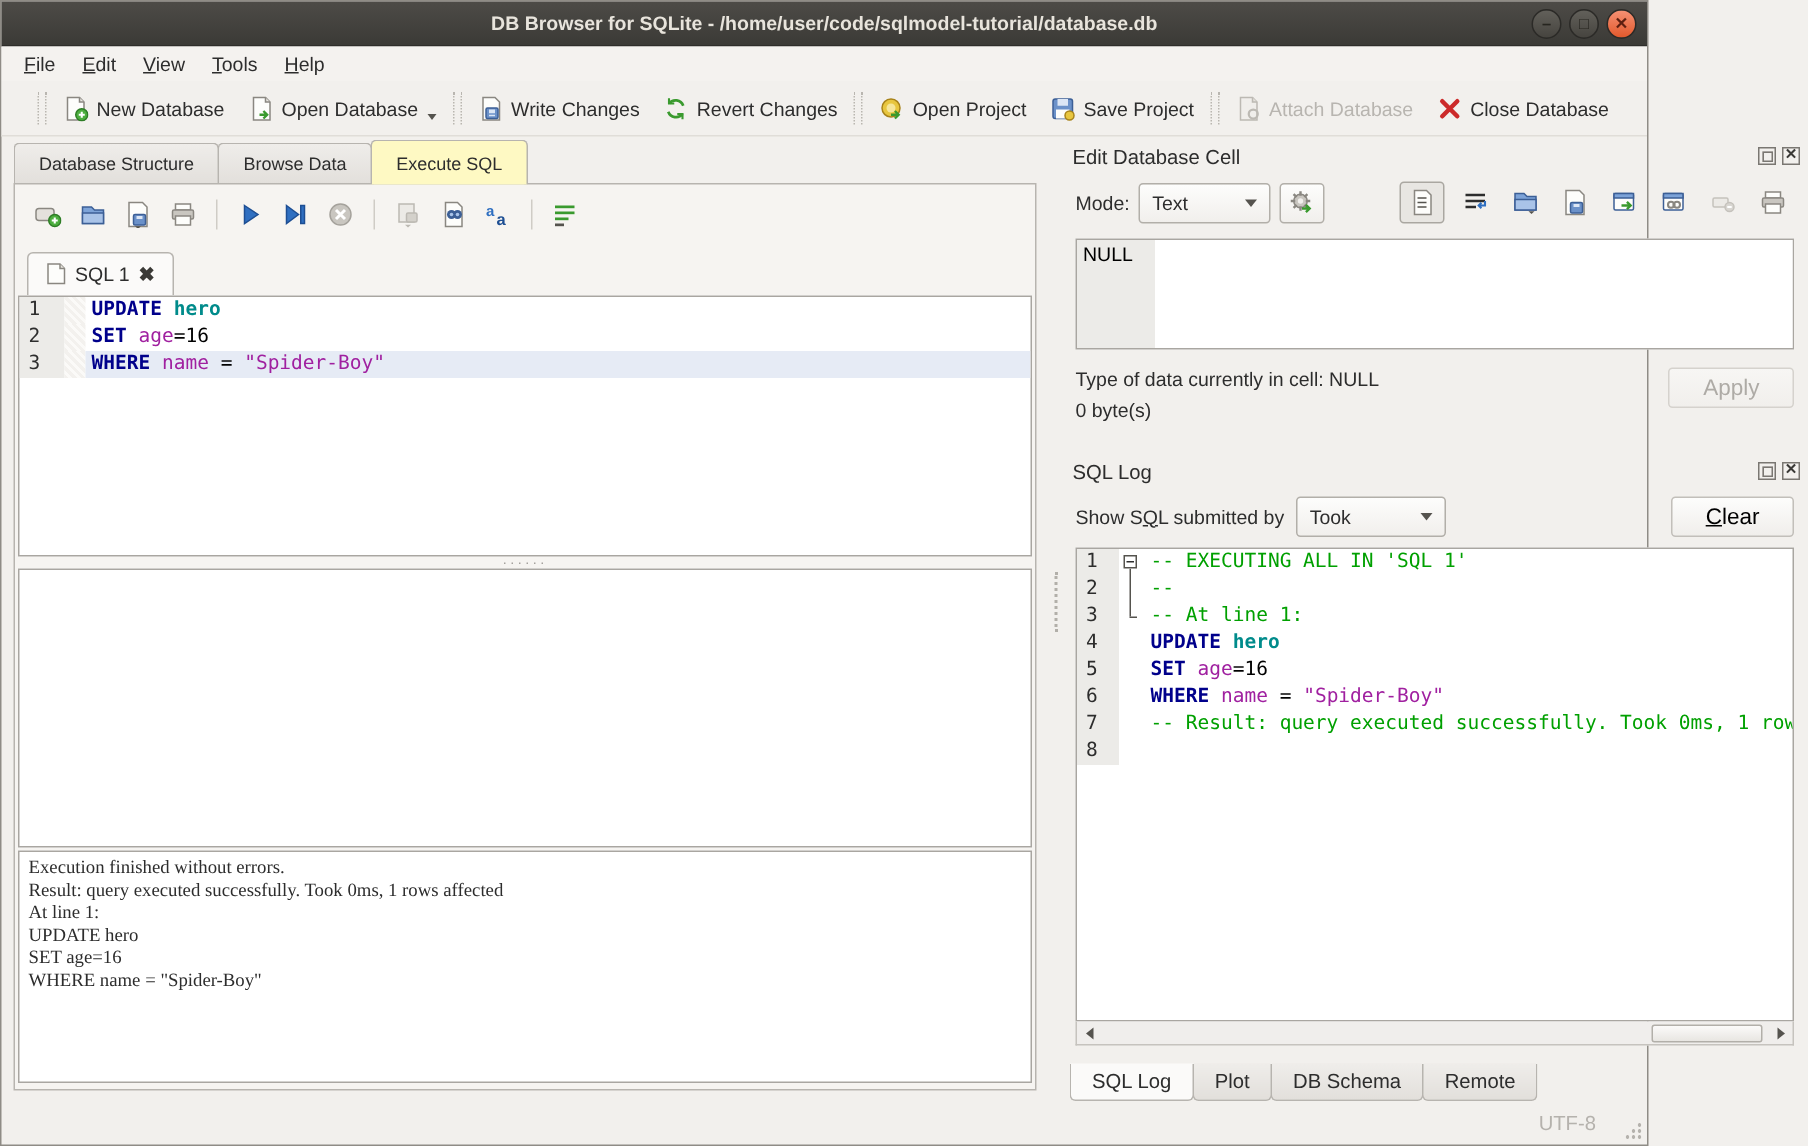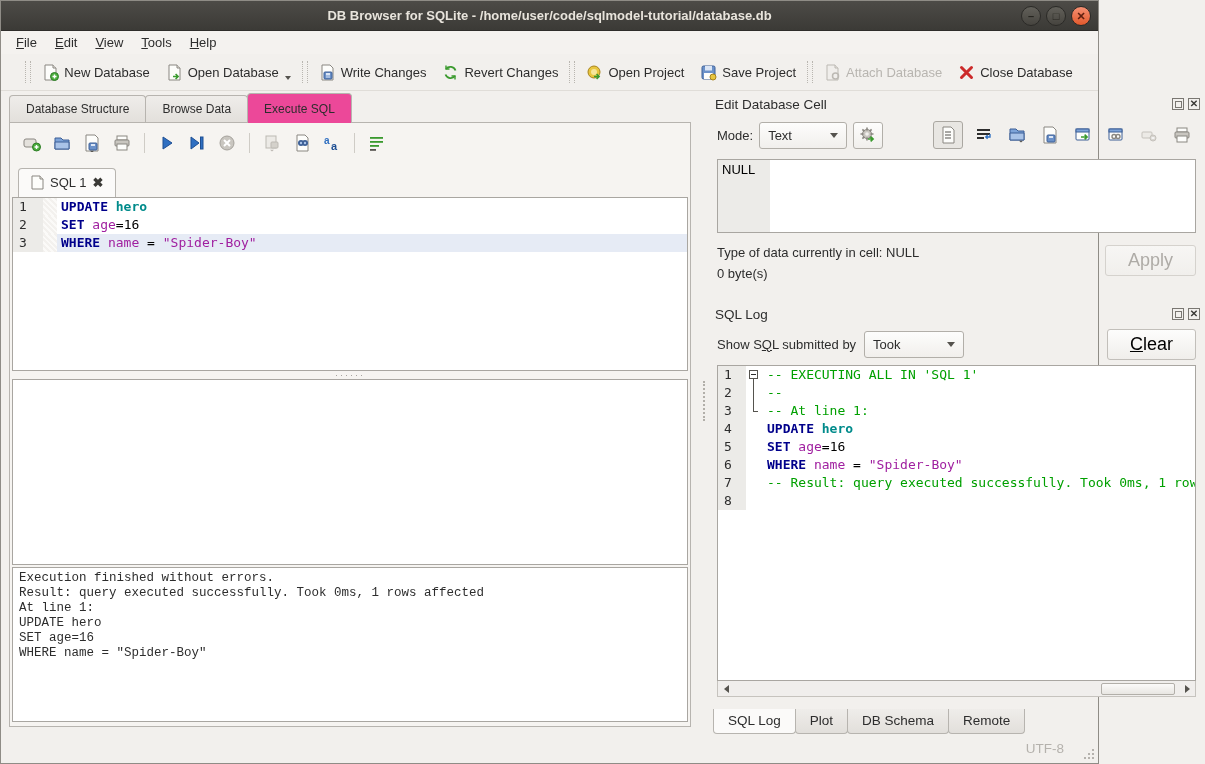--- a/index.html
+++ b/index.html
@@ -45,21 +45,21 @@
   .main { position:absolute; left:0; top:90px; right:0; height:644px; }
   .vsplit { position:absolute; left:702px; top:290px; width:6px; height:40px;
     border-left:2px dotted #b2afa9; }
 
   
   .left { position:absolute; left:0; top:0; width:704px; height:644px; }
   .maintabs { display:flex; height:32px; padding-left:8px; align-items:flex-end; }
   .mtab { padding:6px 16px 7px; background:linear-gradient(#efedea,#e2dfdb);
     border:1px solid #b7b4af; border-bottom:none; margin-right:-1px;
     border-radius:4px 4px 0 0; font-size:12px; }
-  .mtab.active { background:#ec4899; padding-top:8px; position:relative; z-index:3; }
+  .mtab.active { background:#fef9c3; padding-top:8px; position:relative; z-index:3; }
   .lframe { position:absolute; left:8px; right:14px; top:31px; bottom:8px;
     background:#f6f4f1; border:1px solid #b7b4af; z-index:2;
     display:flex; flex-direction:column; }
 
   .sqlbar { height:40px; display:flex; align-items:center; padding-left:10px; gap:6px; }
   .sqlbar .ico { width:24px; height:24px; display:flex; align-items:center;
     justify-content:center; border-radius:3px; }
   .sqlbar .ico svg { width:18px; height:18px; }
   .sep { width:1px; height:20px; background:#cfccc6; margin:0 4px; }
 
@@ -77,21 +77,21 @@
     padding-left:6px; flex:none; }
   .fold-margin { width:14px; flex:none;
     background:repeating-linear-gradient(45deg,#f3f1ee 0 2px,#fbfaf8 2px 4px); }
   .code-text { flex:1; padding-left:4px; }
   .code-line.current .code-text, .code-line.current .hl { background:#e6ebf5; }
 
   .hsplit { height:8px; display:flex; align-items:center; justify-content:center;
     color:#9b9892; font-size:9px; letter-spacing:2px; }
   .resultsbox { height:186px; margin:0 2px; background:#fff; border:1px solid #a9a6a1; }
   .msgbox { flex:1; margin:2px 2px 4px; background:#fff; border:1px solid #a9a6a1;
-    font-family:Liberation Mono, monospace; font-size:12.5px; line-height:15px;
+    font-family:Liberation Serif, serif; font-size:12.5px; line-height:15px;
     padding:3px 6px; white-space:pre; overflow:hidden; }
 
   
   .right { position:absolute; left:710px; top:0; width:495px; height:644px;
     display:flex; flex-direction:column; }
   .dock-head { height:24px; display:flex; align-items:center; padding:2px 6px 0 4px;
     font-size:13.5px; }
   .dock-head .spacer { flex:1; }
   .dkbtn { width:12px; height:12px; border:1px solid #7a7772; margin-left:4px;
     position:relative; background:#f2f0ed; }
@@ -117,21 +117,21 @@
   .cicon.toggled { border:1px solid #aaa7a1; border-radius:3px; background:#e8e6e2;
     width:30px; height:28px; }
 
   .cellbox { height:74px; margin:4px 10px 0 6px; background:#fff;
     border:1px solid #a9a6a1; display:flex; }
   .cellgut { width:52px; background:#ecebe8; flex:none; padding:2px 0 0 4px;
     font-size:13px; color:#000; }
   .inforow { margin:12px 10px 0 6px; display:flex; }
   .infotext div { margin-bottom:6px; }
   .btn { border:1px solid #c2bfba; border-radius:3px;
-    background:linear-gradient(#fdfdfc,#f0eeeb); padding:4px 22px; font-size:18px; }
+    background:linear-gradient(#fdfdfc,#f0eeeb); padding:4px 22px; font-size:15px; }
   .btn.disabled { color:#aeaba6; border-color:#d5d2cd;
     background:linear-gradient(#f7f6f4,#f1efec); }
   .applywrap { margin-left:auto; }
 
   .loghead { margin-top:14px; }
   .filterrow { height:38px; display:flex; align-items:center; padding:0 10px 0 6px; gap:8px; }
   .logbox { flex:1; margin:2px 10px 0 6px; background:#fff; border:1px solid #a9a6a1;
     overflow:hidden; font-family:"DejaVu Sans Mono", monospace; font-size:13px;
     display:flex; flex-direction:column; }
   .logbox .gut { width:28px; }

